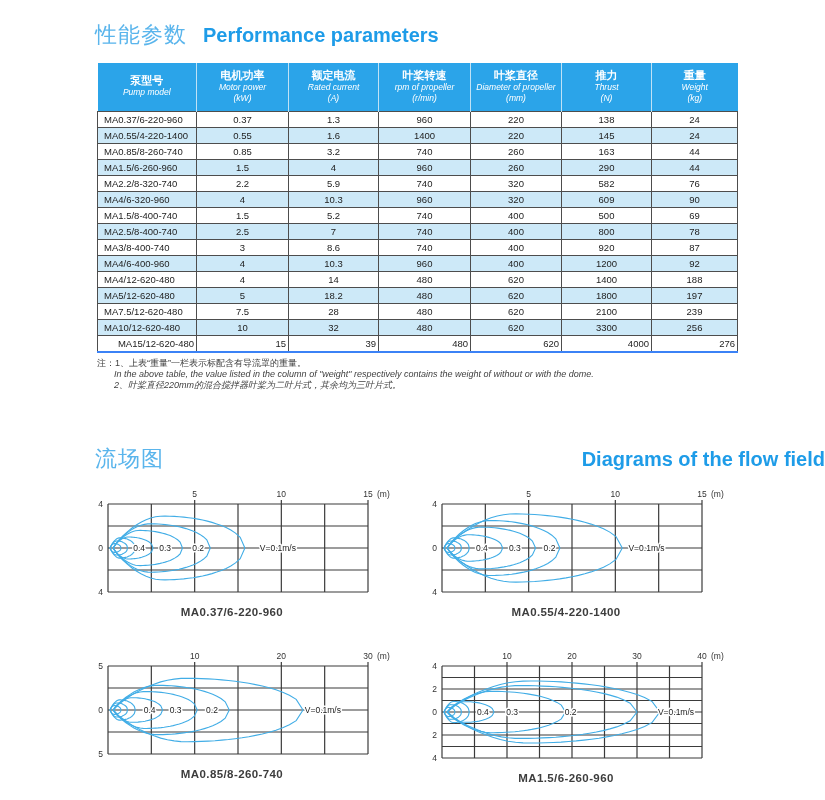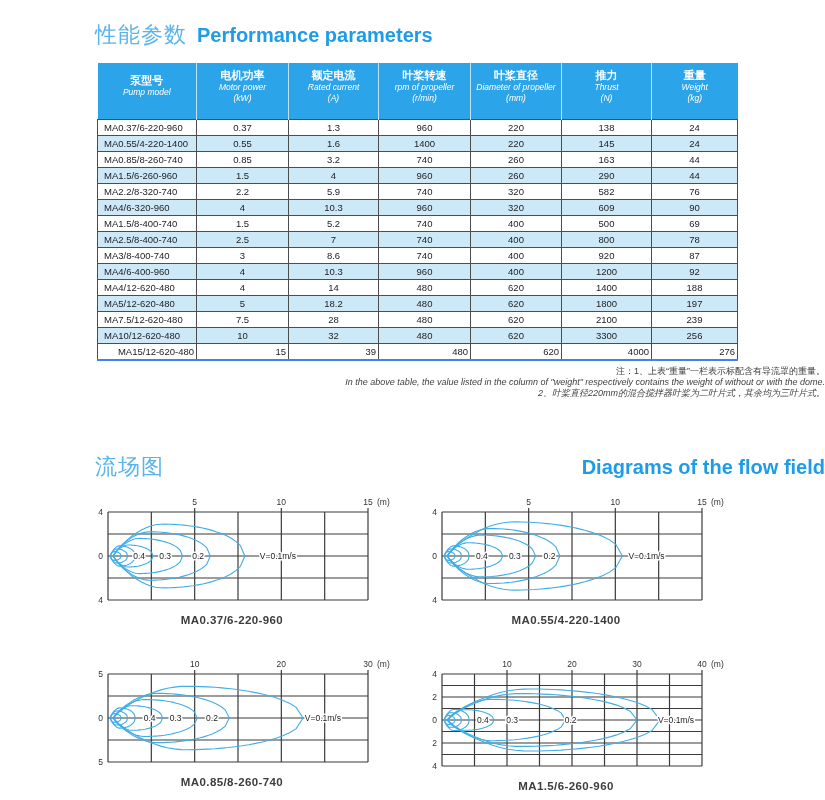--- a/index.html
+++ b/index.html
@@ -1,32 +1,32 @@
 <!DOCTYPE html>
 <html><head>
 <meta charset="utf-8">
 <style>
   html,body{margin:0;padding:0;background:#fff;}
   body{width:825px;height:800px;overflow:hidden;font-family:"Liberation Sans","DejaVu Sans",sans-serif;}
 
-  .section-title{display:flex;align-items:baseline;gap:10px;margin:20px 0 0 95px;}
+  .section-title{display:flex;align-items:baseline;gap:16px;margin:20px 0 0 95px;}
   .title-zh{font-size:22px;color:#5ab5ec;letter-spacing:1px;}
   .title-en{font-size:20px;color:#1e9ce8;font-weight:600;}
 
   table.perf{border-collapse:collapse;table-layout:fixed;width:640px;margin:13px 0 0 97px;}
-  table.perf thead th{background:#2ba4e9;color:#fff;font-weight:normal;padding:5px 1px 16px;vertical-align:middle;border-right:1px solid #bfe2f6;}
+  table.perf thead th{background:#2ba4e9;color:#fff;font-weight:normal;padding:5px 1px 8px;vertical-align:middle;border-right:1px solid #bfe2f6;}
   table.perf thead th:last-child{border-right:none;}
   .h-zh{font-size:11px;font-weight:bold;line-height:14px;}
   .h-en{font-size:8.5px;font-style:italic;line-height:10.5px;}
   table.perf tbody td{border:1px solid #4d4d4d;font-size:9.5px;color:#222;text-align:center;height:15px;padding:0 2px;}
   table.perf tbody td.model{text-align:left;padding-left:6px;}
   table.perf tbody tr.alt{background:#cde9f8;}
   table.perf tbody tr:last-child td{border-bottom:2px solid #3b82f6;text-align:right;}
 
-  .notes{margin:5px 0 0 97px;font-size:9px;color:#3f3f3f;line-height:1.2;text-align:right;}
+  .notes{margin:5px 0 0 97px;font-size:9px;color:#3f3f3f;line-height:1.2;}
   .notes .indent{padding-left:17px;font-style:italic;}
 
   .flow-title{margin-top:54px;justify-content:space-between;}
   .diagram-grid{display:grid;grid-template-columns:334px 334px;row-gap:30px;margin:12px 0 0 93px;}
   .flow-cell{width:325px;}
   .flow-caption{width:320px;box-sizing:border-box;padding-right:42px;text-align:center;
     font-size:11.5px;font-weight:600;color:#3d3d3d;letter-spacing:.4px;margin-top:2px;}
   svg text.tick{font-size:8.5px;fill:#333;font-family:"Liberation Sans",sans-serif;}
   svg text.clabel{font-size:8.5px;fill:#222;font-family:"Liberation Sans",sans-serif;
     paint-order:stroke;stroke:#ffffff;stroke-width:3px;stroke-linejoin:round;}

